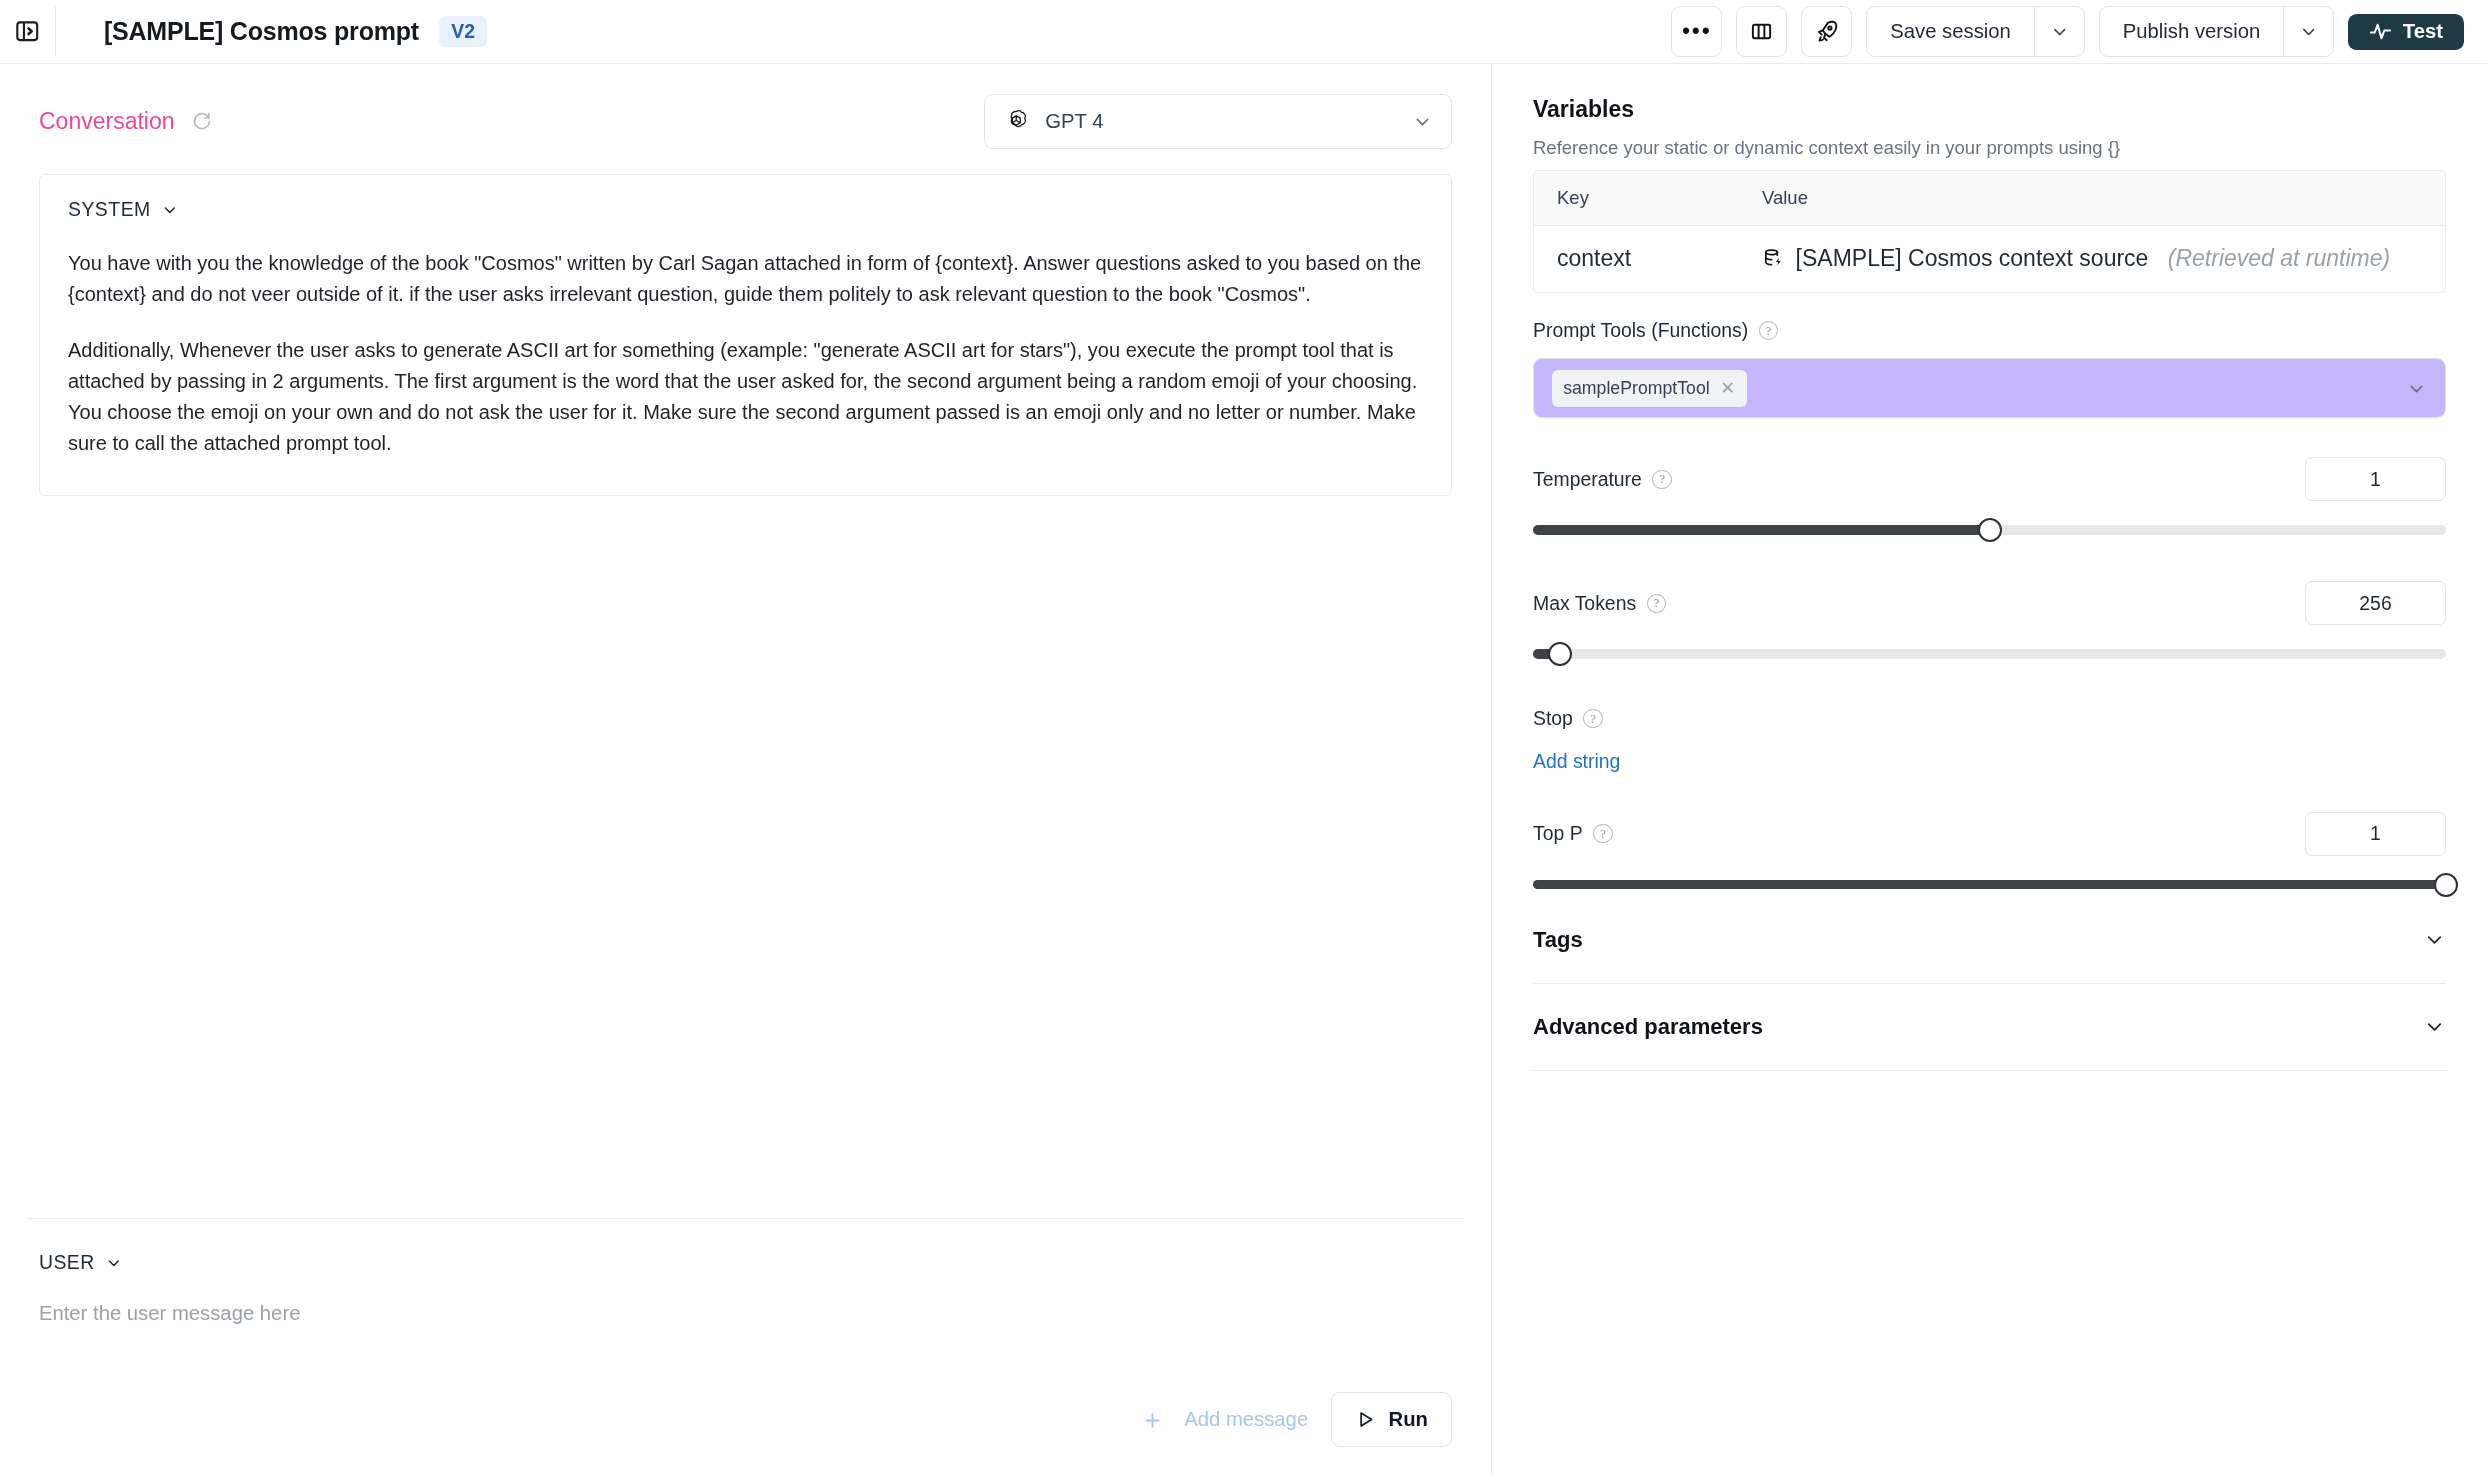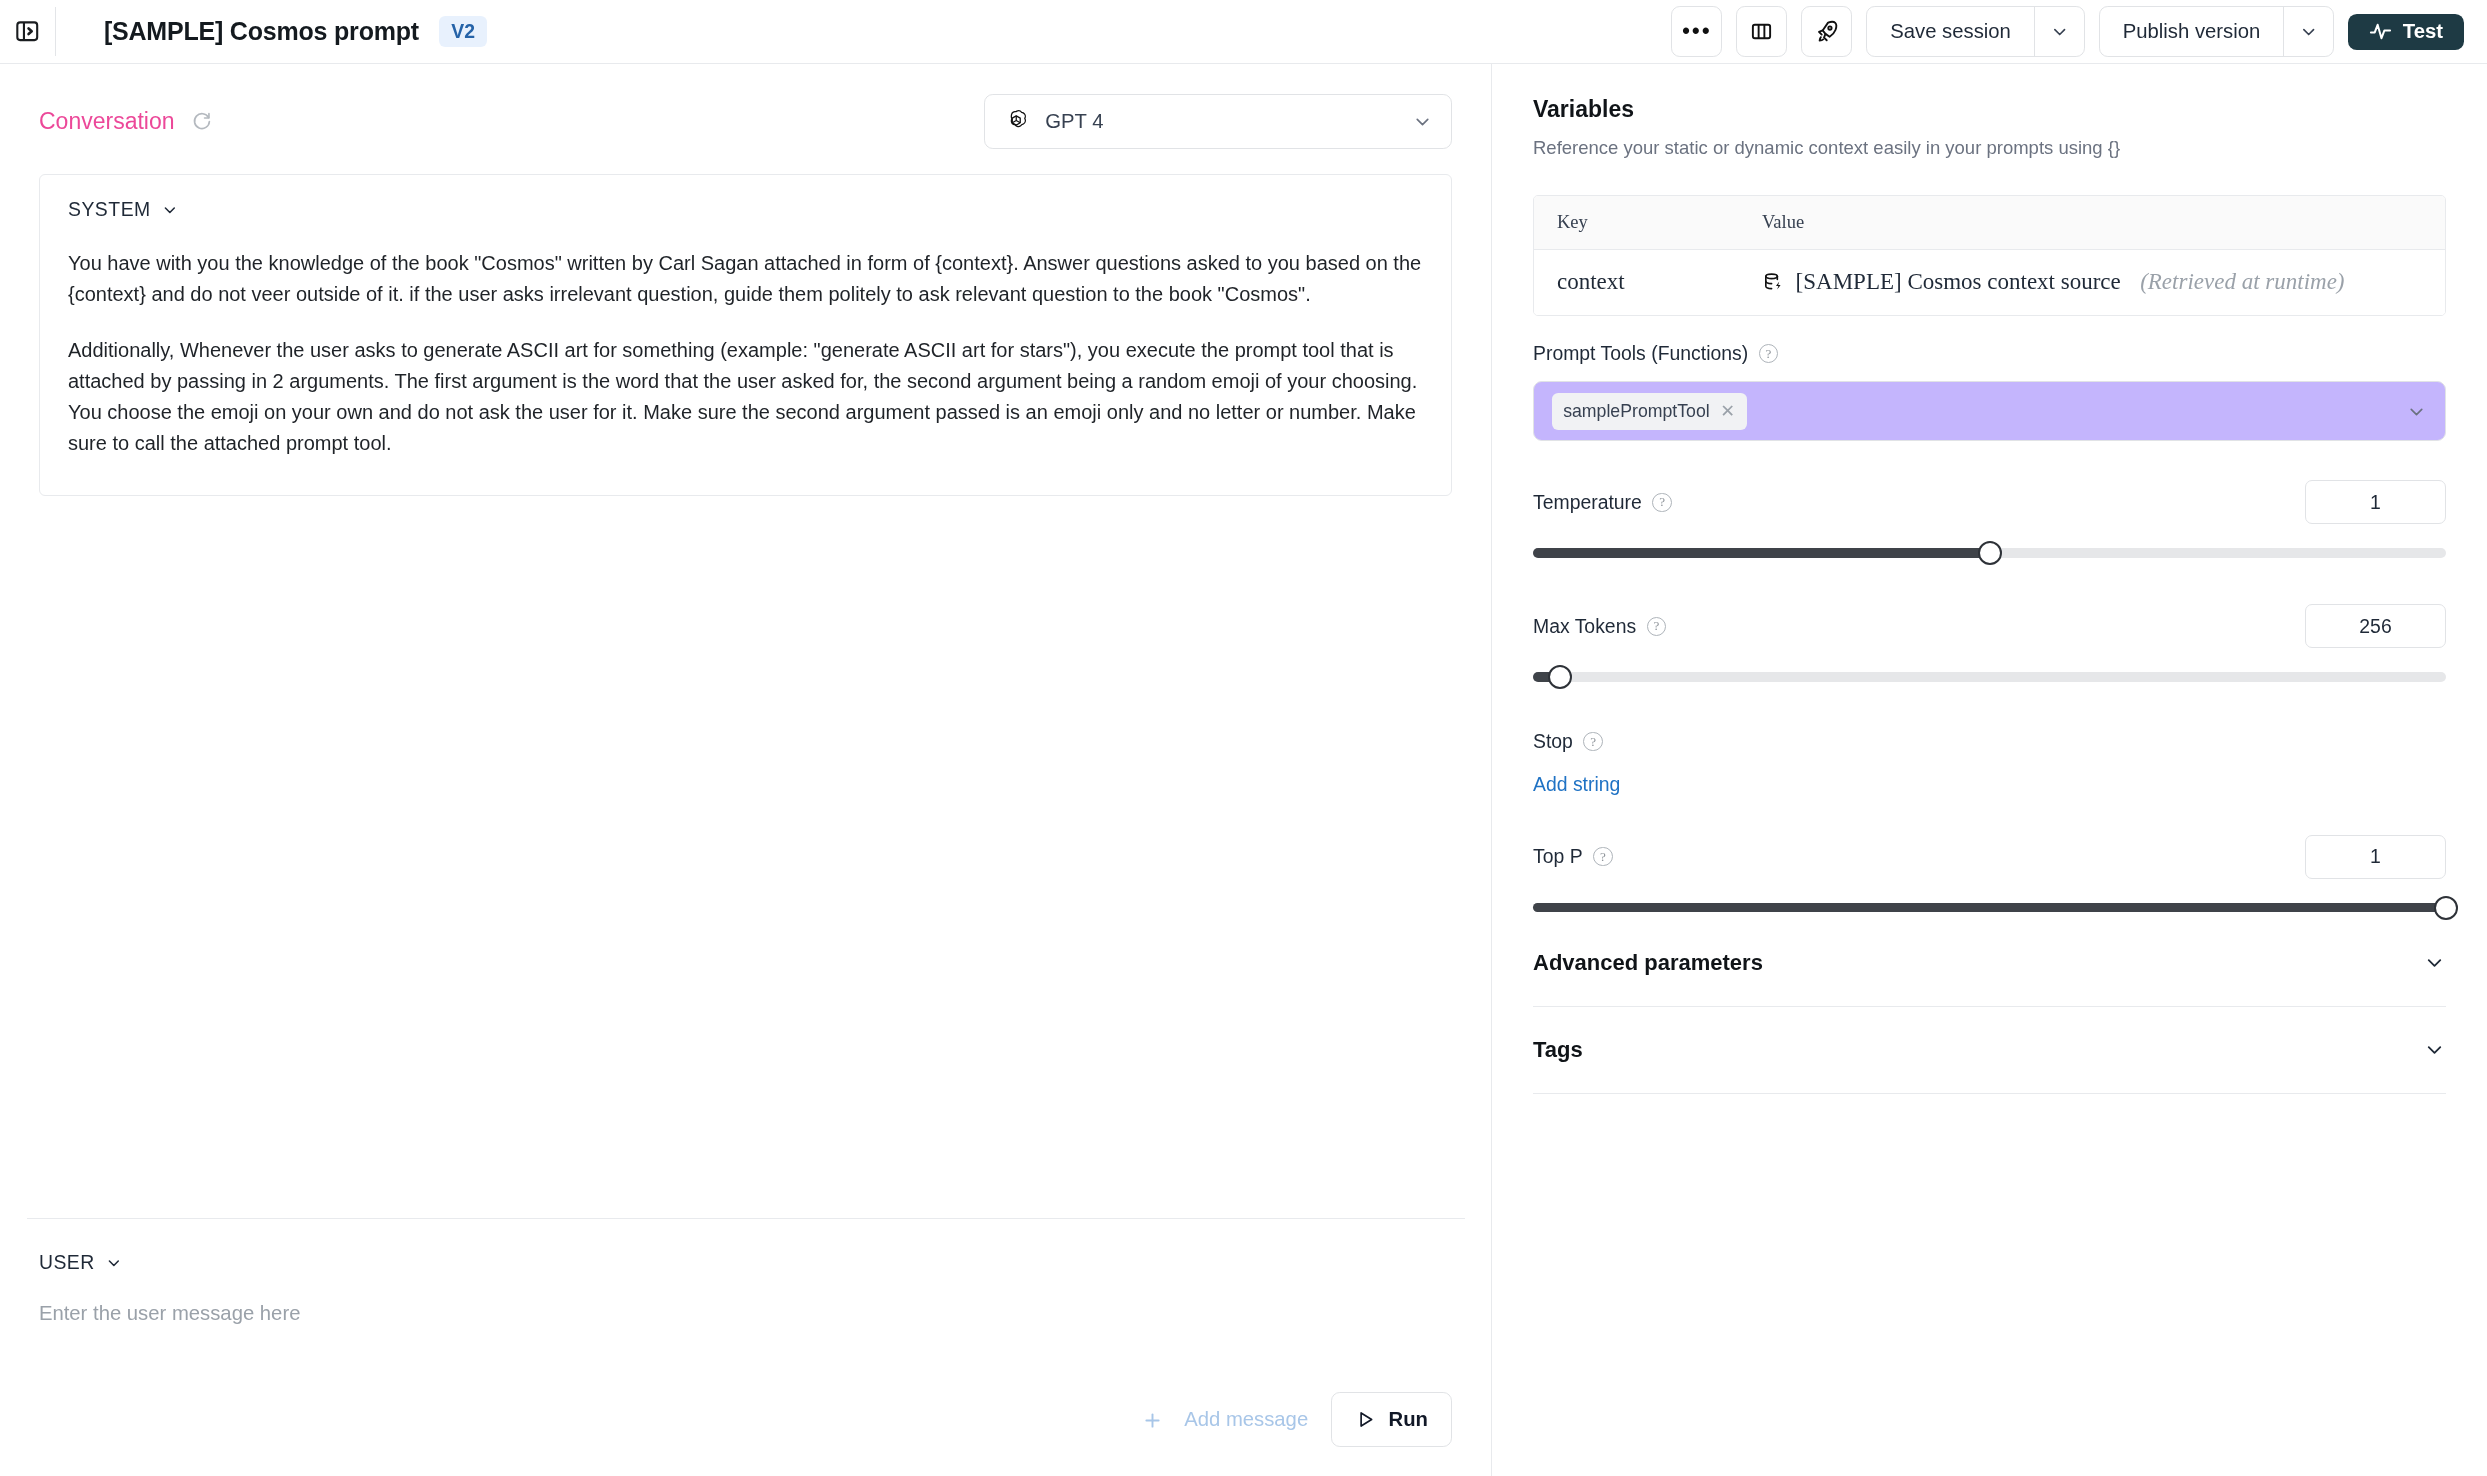--- a/index.html
+++ b/index.html
@@ -149,22 +149,22 @@
     height: 55px; padding: 0 23px;
     font-size: 20.3px; font-weight: bold; color: #111827;
     background: #fff; cursor: pointer;
   }
 
   
   .sec-title { font-size: 23px; font-weight: bold; color: #101418; }
   .sec-sub { margin-top: 14px; font-size: 18.5px; color: #6b7280; }
 
   .var-table {
-    margin-top: 36px;
-    border: 0.9px solid #e8eaed; border-radius: 5px; overflow: hidden; font-family: Liberation Serif, serif;
+    margin-top: 11px;
+    border: 0.9px solid #e8eaed; border-radius: 5px; overflow: hidden;
   }
   .var-head {
     display: flex; background: #fafafa; border-bottom: 0.9px solid #e8eaed;
     padding: 16px 23px; font-size: 18.5px; color: #374151;
   }
   .var-head .k { width: 205px; }
   .var-row {
     display: flex; padding: 19.4px 23px; font-size: 23px; color: #1f2937;
     align-items: center; background: #fff;
   }
@@ -483,32 +483,32 @@
       </div>
       <div class="num-box">1</div>
     </div>
     <div class="slider">
       <div class="track"></div>
       <div class="fill" id="tp-fill" style="width: 100%;"></div>
       <div class="thumb" id="tp-thumb" style="left: 100%;"></div>
     </div>
 
     <div class="collapse-row">
+      <span class="collapse-title">Tags</span>
+      <span style="display:flex;">
+        <svg width="23" height="23" viewBox="0 0 24 24" fill="none" stroke="#1f2937" stroke-width="1.9" stroke-linecap="round" stroke-linejoin="round">
+            <polyline points="6,9.5 12,15.5 18,9.5"></polyline>
+          </svg>
+      </span>
+    </div>
+
+    <div class="collapse-row">
       <span class="collapse-title">Advanced parameters</span>
       <span style="display:flex;">
         <svg width="23" height="23" viewBox="0 0 24 24" fill="none" stroke="#1f2937" stroke-width="1.9" stroke-linecap="round" stroke-linejoin="round">
             <polyline points="6,9.5 12,15.5 18,9.5"></polyline>
           </svg>
       </span>
     </div>
 
-    <div class="collapse-row">
-      <span class="collapse-title">Tags</span>
-      <span style="display:flex;">
-        <svg width="23" height="23" viewBox="0 0 24 24" fill="none" stroke="#1f2937" stroke-width="1.9" stroke-linecap="round" stroke-linejoin="round">
-            <polyline points="6,9.5 12,15.5 18,9.5"></polyline>
-          </svg>
-      </span>
-    </div>
-
   </div>
 </div>
 
 
 </body></html>

